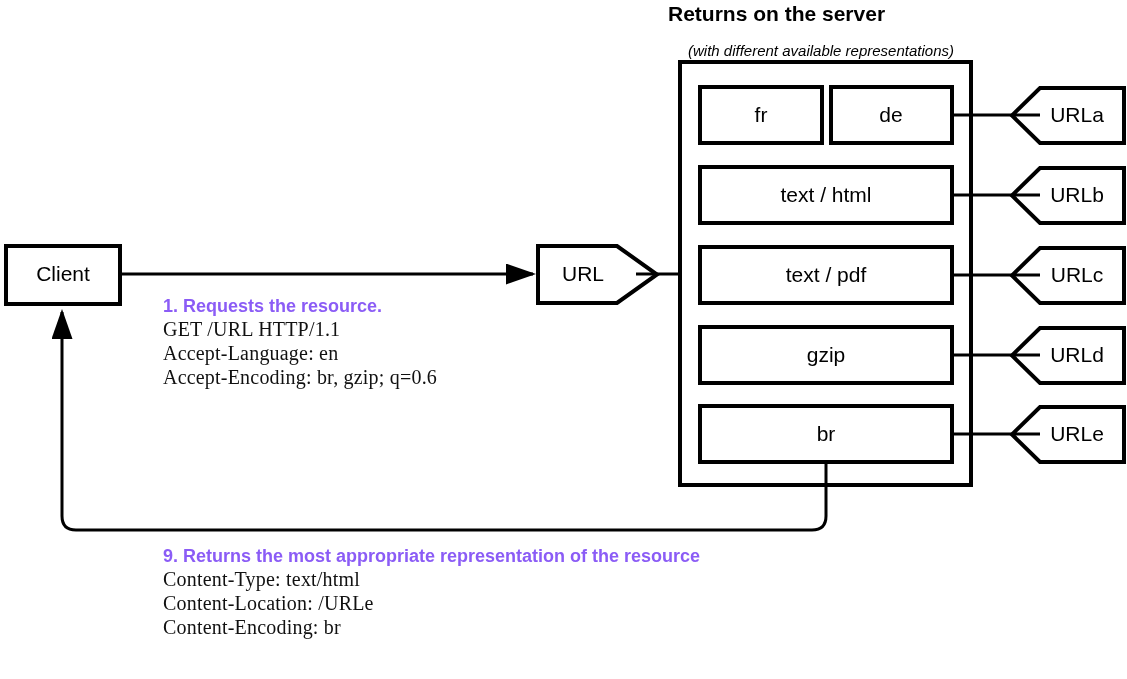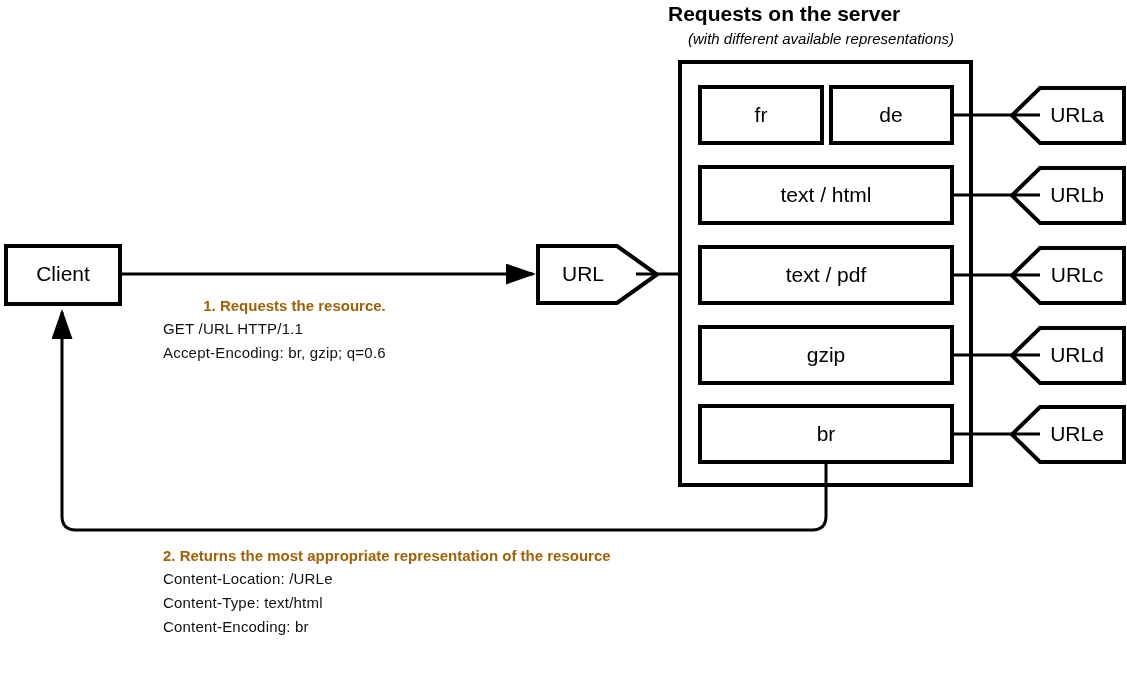--- a/index.html
+++ b/index.html
@@ -39,49 +39,49 @@
     color: #000000;
     white-space: nowrap;
   }
   .heading-sub {
     position: absolute;
     font-family: "Liberation Sans", sans-serif;
     font-style: italic;
     font-size: 15px;
     color: #000000;
     white-space: nowrap;
+    margin-top: 12px;
   }
   .note-block {
     position: absolute;
     white-space: nowrap;
   }
   .note-title {
     font-family: "Liberation Sans", sans-serif;
     font-weight: bold;
-    font-size: 15px;
-    color: #a16207;
+    font-size: 18px;
+    color: #8b5cf6;
     line-height: 22px;
     white-space: nowrap;
-    text-align: right;
   }
   .note-line {
-    font-family: Liberation Sans, sans-serif;
-    font-size: 15px;
+    font-family: Liberation Serif, serif;
+    font-size: 20px;
     color: #111111;
     line-height: 24px;
     white-space: pre;
     letter-spacing: 0.2px;
   }
 </style>
 </head>
 <body>
 
 <div id="canvas">
 
-  <div class="heading-main" style="left:668px; top:2px;">Requests on the server</div>
+  <div class="heading-main" style="left:668px; top:2px;">Returns on the server</div>
 
   <div class="heading-sub" style="left:688px; top:30px;">(with different available representations)</div>
 
   <svg id="diagram" viewBox="0 0 1127 679">
     <defs>
       <marker id="arrowRight" markerWidth="10" markerHeight="10" refX="9" refY="3.5" orient="auto" markerUnits="strokeWidth">
         <path d="M0,0 L10,3.5 L0,7 z" fill="#000000"></path>
       </marker>
       <marker id="arrowUp" markerWidth="10" markerHeight="10" refX="9" refY="3.5" orient="auto" markerUnits="strokeWidth">
         <path d="M0,0 L10,3.5 L0,7 z" fill="#000000"></path>
@@ -138,23 +138,24 @@
 
     <polygon points="538,246 617,246 657,274.5 617,303 538,303" class="shape-fill stroke" stroke-width="4"></polygon>
     <text x="583" y="275" class="box-label">URL</text>
 
     <path d="M826,462 L826,516 Q826,530 812,530 L76,530 Q62,530 62,516 L62,312" class="stroke" stroke-width="3" marker-end="url(#arrowUp)"></path>
   </svg>
 
   <div class="note-block" style="left:163px; top:295px;">
     <div class="note-title">1. Requests the resource.</div>
     <div class="note-line">GET /URL HTTP/1.1</div>
+    <div class="note-line">Accept-Language: en</div>
     <div class="note-line">Accept-Encoding: br, gzip; q=0.6</div>
   </div>
 
   <div class="note-block" style="left:163px; top:545px;">
-    <div class="note-title">2. Returns the most appropriate representation of the resource</div>
+    <div class="note-title">9. Returns the most appropriate representation of the resource</div>
+    <div class="note-line">Content-Type: text/html</div>
     <div class="note-line">Content-Location: /URLe</div>
-    <div class="note-line">Content-Type: text/html</div>
     <div class="note-line">Content-Encoding: br</div>
   </div>
 
 </div>
 
 </body></html>

